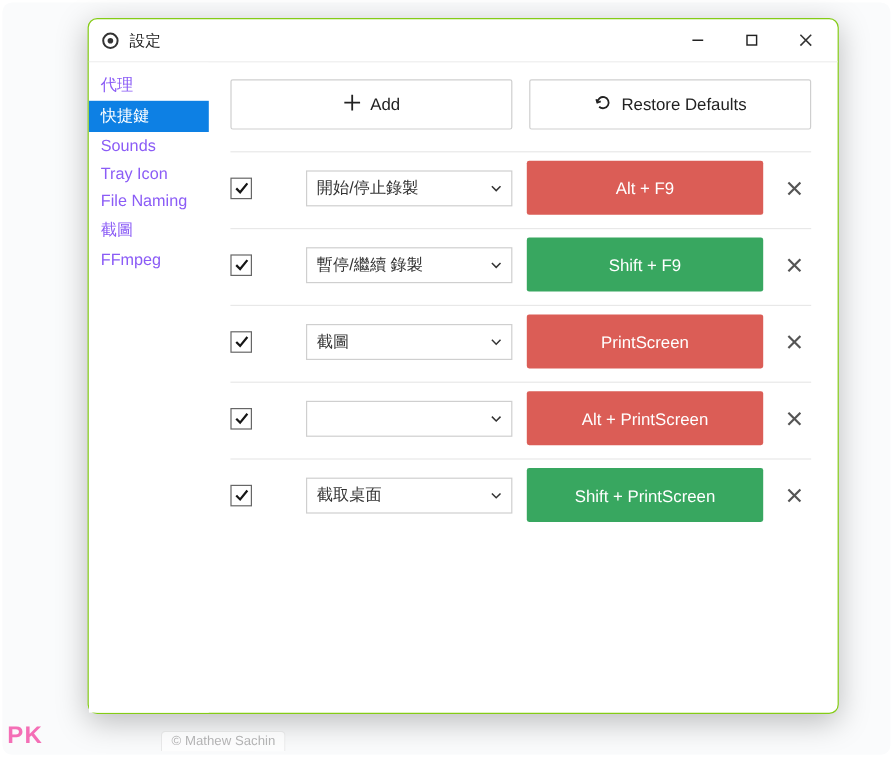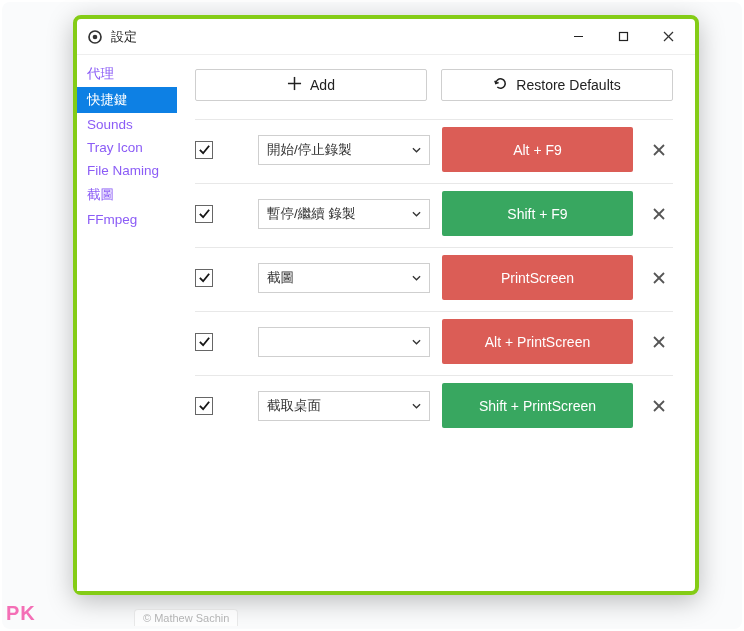--- a/index.html
+++ b/index.html
@@ -20,21 +20,21 @@
     background: #fafbfc;
     border-radius: 8px;
   }
   .dialog {
     position: absolute;
     left: 73px;
     top: 15px;
     width: 626px;
     height: 580px;
     background: #ffffff;
-    border: 4px solid #84cc16;
+    border: 1px solid #84cc16;
     border-radius: 8px;
     box-shadow: 0 6px 26px rgba(0,0,0,0.25);
     display: flex;
     flex-direction: column;
   }
   .titlebar {
     height: 36px;
     display: flex;
     align-items: center;
     padding: 0 4px 0 10px;
@@ -82,21 +82,21 @@
     overflow: auto;
   }
   .top-buttons {
     display: flex;
     gap: 14px;
     margin-bottom: 18px;
     margin-left: 12px;
   }
   .pill-btn {
     flex: 1;
-    height: 32px;
+    height: 42px;
     border: 1px solid #cfcfcf;
     background: #fff;
     display: flex;
     align-items: center;
     justify-content: center;
     gap: 8px;
     font-size: 14px;
     color: #222;
     cursor: pointer;
     border-radius: 2px;

